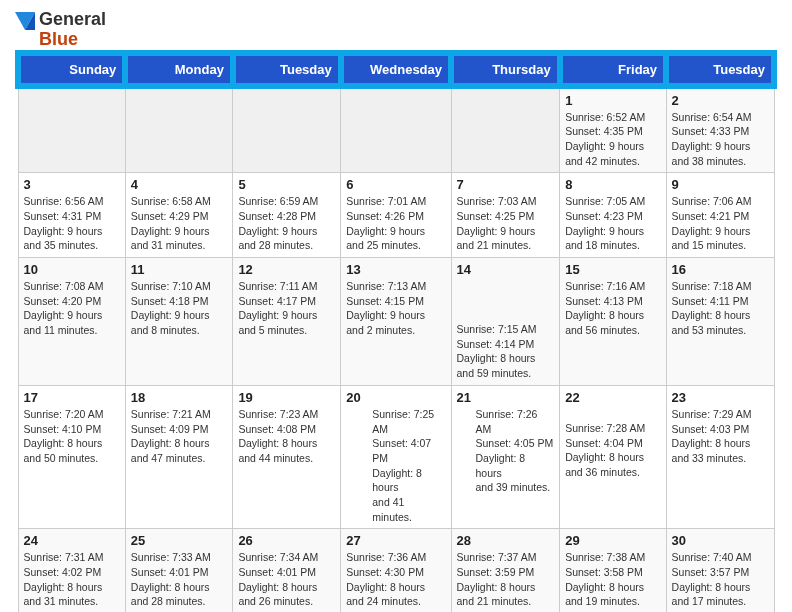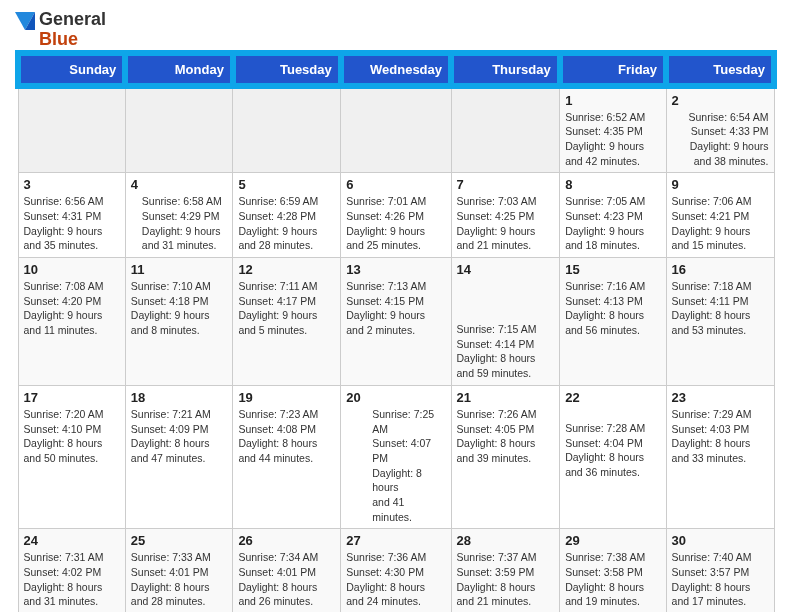--- a/index.html
+++ b/index.html
@@ -116,37 +116,37 @@
         <td class="empty"></td>
         <td>
           <span class="day-num">1</span>
           <div class="day-info" style="white-space: pre-line;">Sunrise: 6:52 AM
 Sunset: 4:35 PM
 Daylight: 9 hours
 and 42 minutes.</div>
         </td>
         <td>
           <span class="day-num">2</span>
-          <div class="day-info" style="white-space: pre-line; text-align: right;">Sunrise: 6:54 AM
+          <div class="day-info" style="white-space: pre-line;">Sunrise: 6:54 AM
 Sunset: 4:33 PM
 Daylight: 9 hours
 and 38 minutes.</div>
         </td>
       </tr>
       <tr>
         <td>
           <span class="day-num">3</span>
           <div class="day-info" style="white-space: pre-line;">Sunrise: 6:56 AM
 Sunset: 4:31 PM
 Daylight: 9 hours
 and 35 minutes.</div>
         </td>
         <td>
           <span class="day-num">4</span>
-          <div class="day-info" style="white-space: pre-line; margin-left: 11px;">Sunrise: 6:58 AM
+          <div class="day-info" style="white-space: pre-line;">Sunrise: 6:58 AM
 Sunset: 4:29 PM
 Daylight: 9 hours
 and 31 minutes.</div>
         </td>
         <td>
           <span class="day-num">5</span>
           <div class="day-info" style="white-space: pre-line;">Sunrise: 6:59 AM
 Sunset: 4:28 PM
 Daylight: 9 hours
 and 28 minutes.</div>
@@ -255,21 +255,21 @@
         </td>
         <td>
           <span class="day-num">20</span>
           <div class="day-info" style="white-space: pre-line; margin-left: 26px;">Sunrise: 7:25 AM
 Sunset: 4:07 PM
 Daylight: 8 hours
 and 41 minutes.</div>
         </td>
         <td>
           <span class="day-num">21</span>
-          <div class="day-info" style="white-space: pre-line;">Sunrise: 7:26 AM
+          <div class="day-info" style="white-space: pre-line; margin-left: 19px;">Sunrise: 7:26 AM
 Sunset: 4:05 PM
 Daylight: 8 hours
 and 39 minutes.</div>
         </td>
         <td>
           <span class="day-num">22</span>
           <div class="day-info" style="white-space: pre-line; margin-top: 16px;">Sunrise: 7:28 AM
 Sunset: 4:04 PM
 Daylight: 8 hours
 and 36 minutes.</div>

